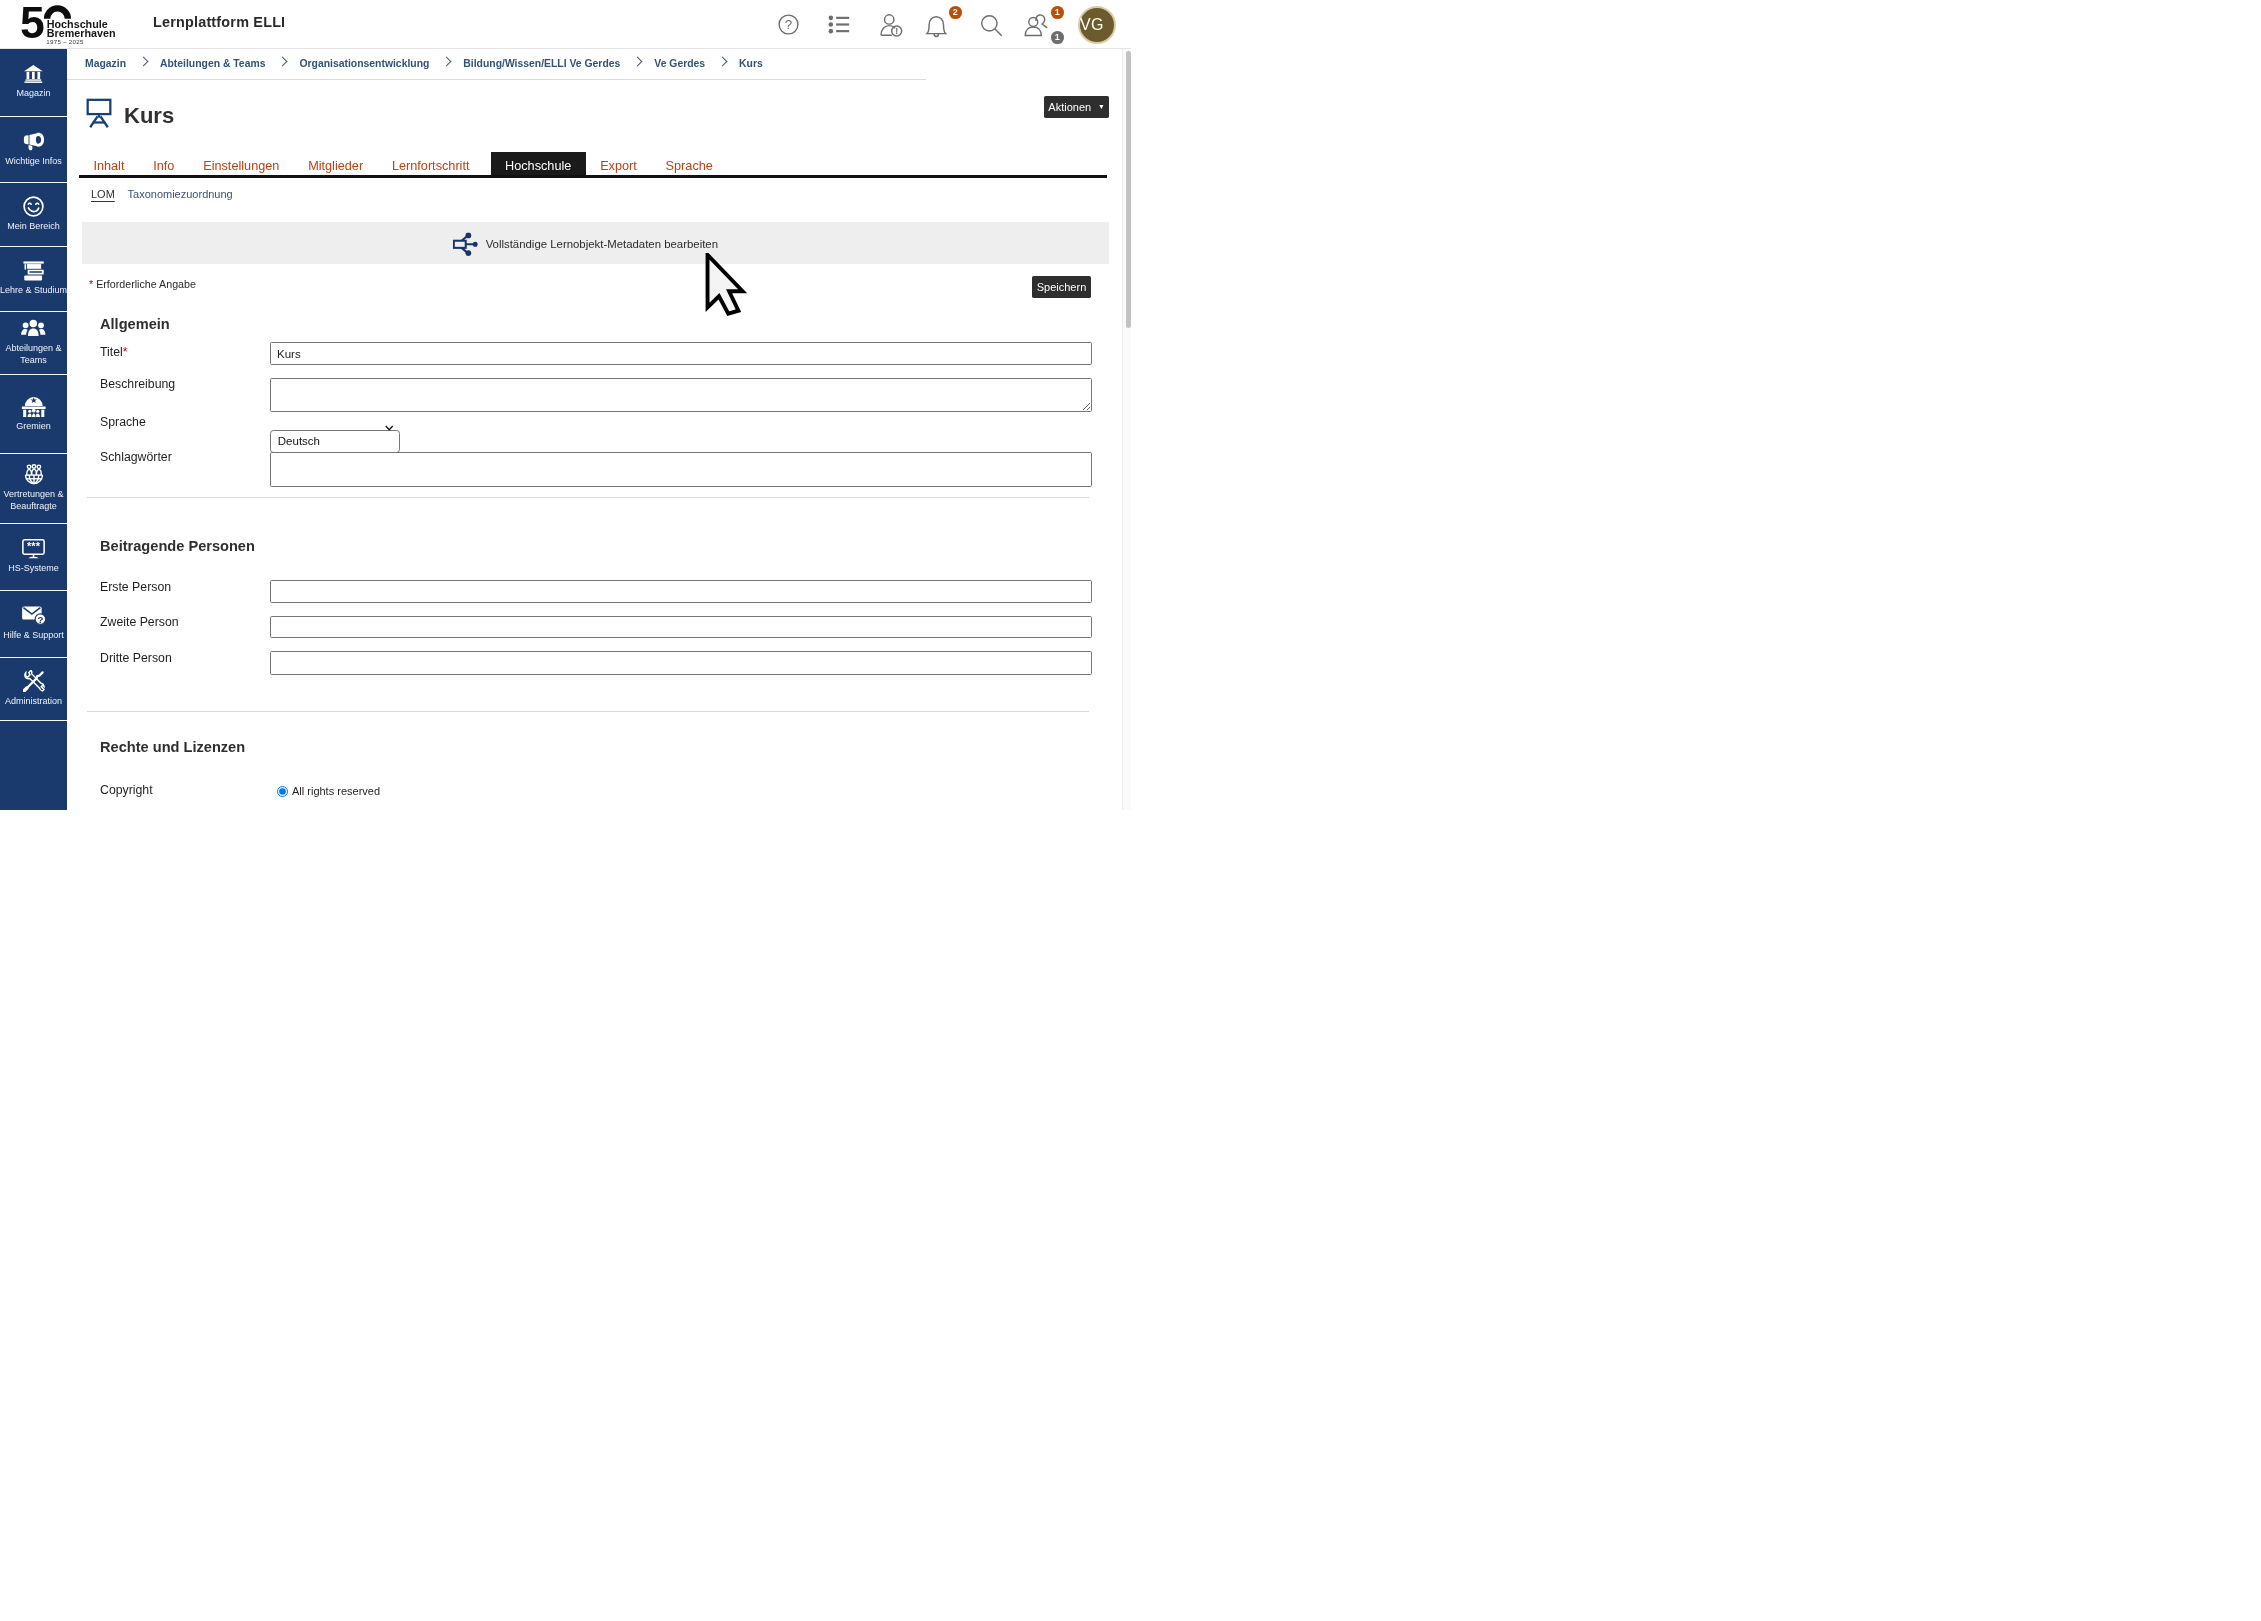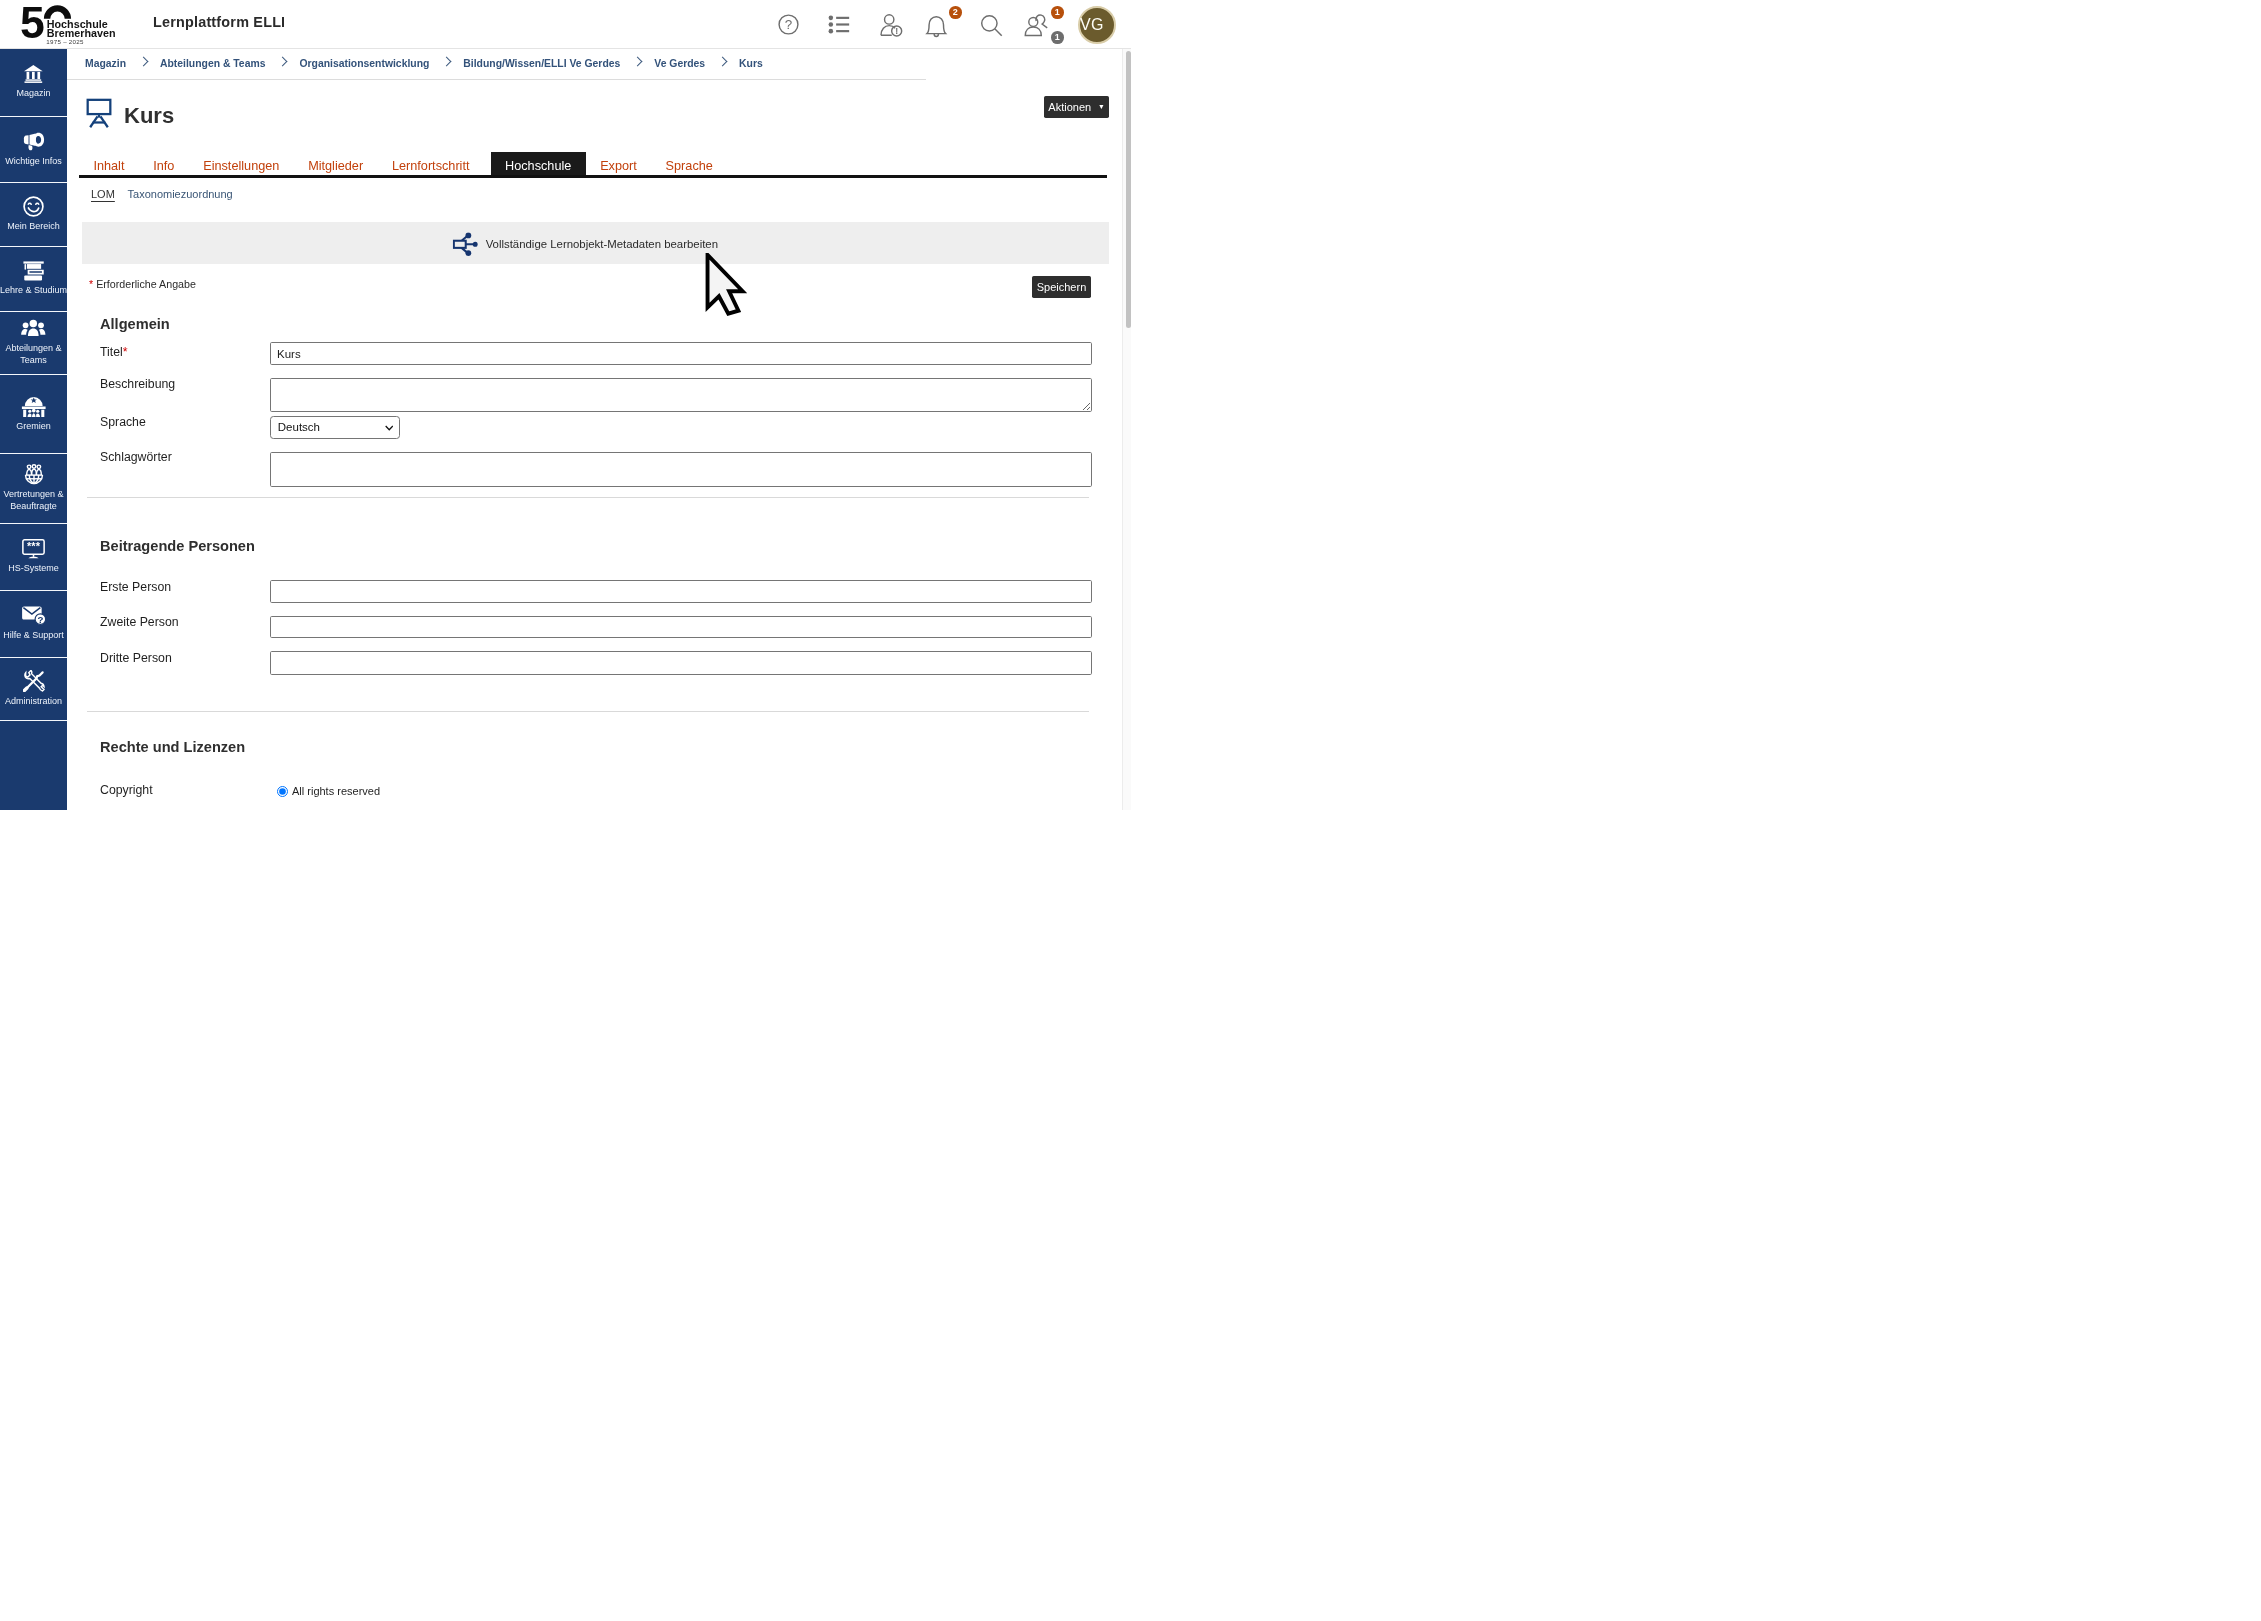--- a/index.html
+++ b/index.html
@@ -57,21 +57,21 @@
   
   .req { color:#cf0000; }
   #reqnote { position:absolute; left:89px; top:278px; font-size:10.7px; color:#2b2b2b; }
   .h3 { position:absolute; left:100px; font-size:14.6px; font-weight:bold; color:#2f2f2f; }
   .flabel { position:absolute; left:100px; font-size:12.3px; color:#1f1f1f; }
   .finput { position:absolute; left:270px; width:822px; border:0.8px solid #757575; border-radius:1.7px; background:#fff; font-family:"Liberation Sans",sans-serif; font-size:11.5px; color:#222; padding:0 6px; }
   textarea.finput { resize:both; }
   .divider { position:absolute; left:87px; width:1002px; height:0.8px; background:#d9d9d9; }
 
   #selwrap { position:absolute; left:270px; top:416px; width:130px; height:22.5px; }
-  #sel { width:130px; height:22.5px; border:0.8px solid #757575; border-radius:3.4px; background:#fff; font-family:"Liberation Sans",sans-serif; font-size:11.5px; color:#111; padding:0 0 0 6.8px; appearance:none; -webkit-appearance:none; }
+  #sel { width:130px; height:22.5px; border:0.8px solid #757575; border-radius:3.4px; background:#fff; font-family:"Liberation Sans",sans-serif; font-size:11.5px; color:#111; padding:0 0 0 6.8px; appearance:none;margin-top:14px; -webkit-appearance:none; }
   #selwrap svg { position:absolute; right:6.8px; top:8.5px; pointer-events:none; }
 
   #radio { position:absolute; left:277px; top:786px; width:11px; height:11px; }
   #radiolbl { position:absolute; left:292px; top:785px; font-size:11px; color:#1f1f1f; }
 
   
   #sbtrack { position:absolute; left:1122px; top:49px; width:9px; height:761px; background:#fafafa; border-left:0.8px solid #ececec; }
   #sbthumb { position:absolute; left:1126px; top:51px; width:4.8px; height:277px; background:#c2c2c2; border-radius:2.5px; }
   #cursor { position:absolute; left:705px; top:253px; z-index:9; }
 </style>

